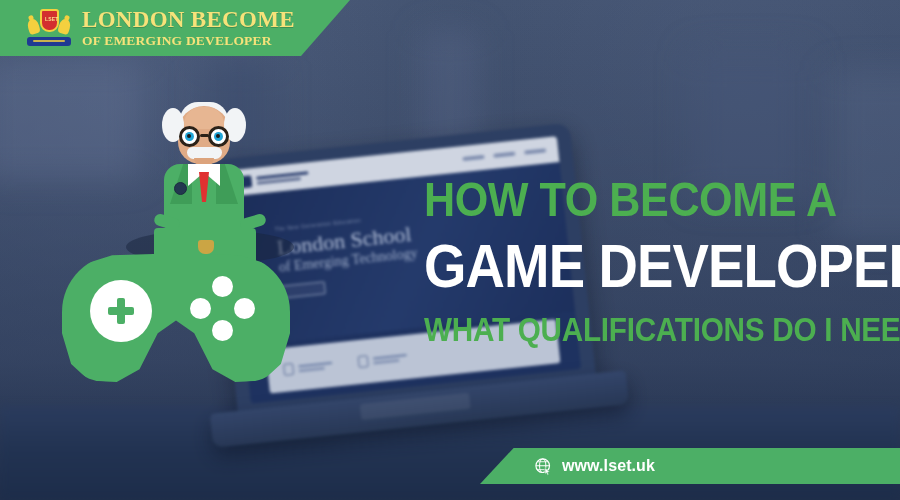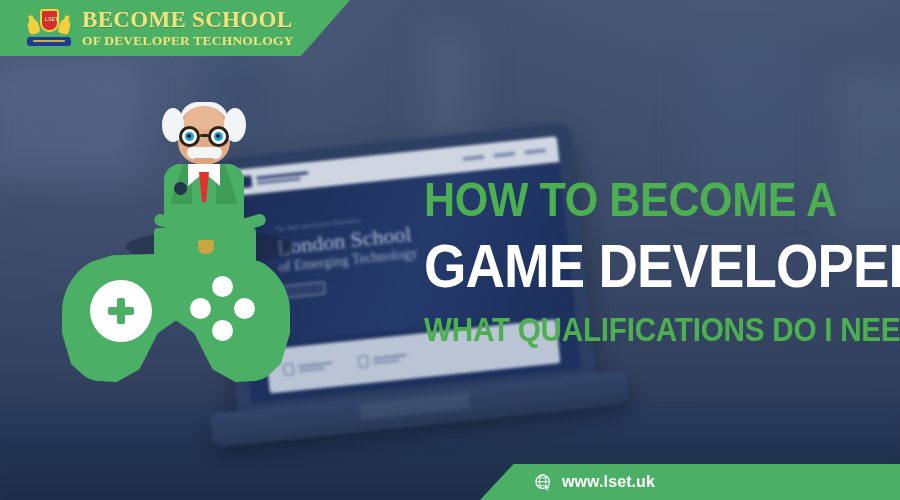--- a/index.html
+++ b/index.html
@@ -335,21 +335,21 @@
     font-family:"Liberation Sans", sans-serif;
     font-weight:bold; font-size:33px; line-height:1.0;
     letter-spacing:-0.3px;
     color:#4CAF50; margin-top:16px;
     transform:scaleX(0.90); transform-origin:left center;
     white-space:nowrap;
   }
 
   
   .footer-bar {
-    position:absolute; left:480px; bottom:0; width:420px; height:36px;
+    position:absolute; left:480px; bottom:16px; width:420px; height:36px;
     background:#4CAF66;
     clip-path:polygon(8% 0, 100% 0, 100% 100%, 0 100%);
     display:flex; align-items:center; gap:34px; padding-left:54px;
   }
   .f-item { display:flex; align-items:center; gap:9px; }
   .f-text {
     color:#ffffff; font-size:16px; font-weight:bold;
     font-family:"Liberation Sans", sans-serif; letter-spacing:.1px;
     white-space:nowrap;
   }
@@ -418,22 +418,22 @@
   <div class="header-flag">
     <div class="crest">
       <div class="lion l"></div>
       <div class="lion r"></div>
       <div class="shield">
         <div class="shield-inner">LSET</div>
       </div>
       <div class="banner-rib"></div>
     </div>
     <div class="brand">
-      <div class="brand-line1">BECOME SCHOOL</div>
-      <div class="brand-line2">OF DEVELOPER TECHNOLOGY</div>
+      <div class="brand-line1">LONDON BECOME</div>
+      <div class="brand-line2">OF EMERGING DEVELOPER</div>
     </div>
   </div>
 
   <div class="art">
     <div class="desk-shadow"></div>
 
     <div class="prof">
       <div class="p-hair-top"></div>
       <div class="p-head"></div>
       <div class="p-forehead"></div>

